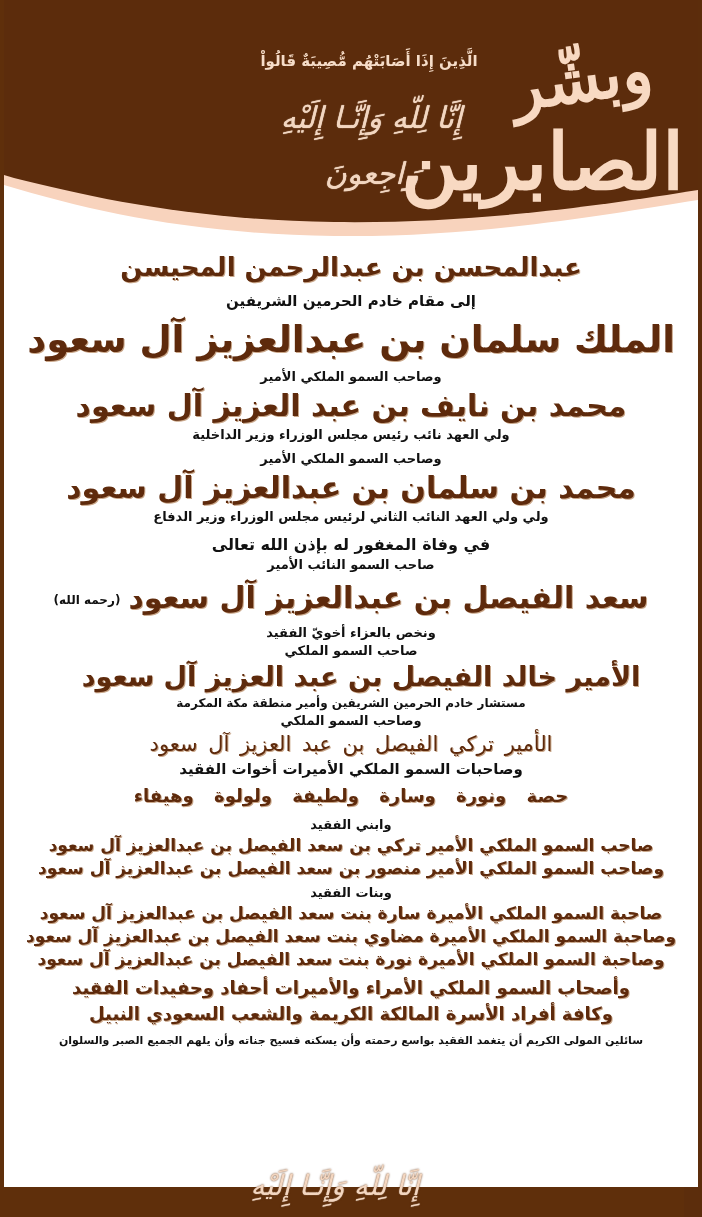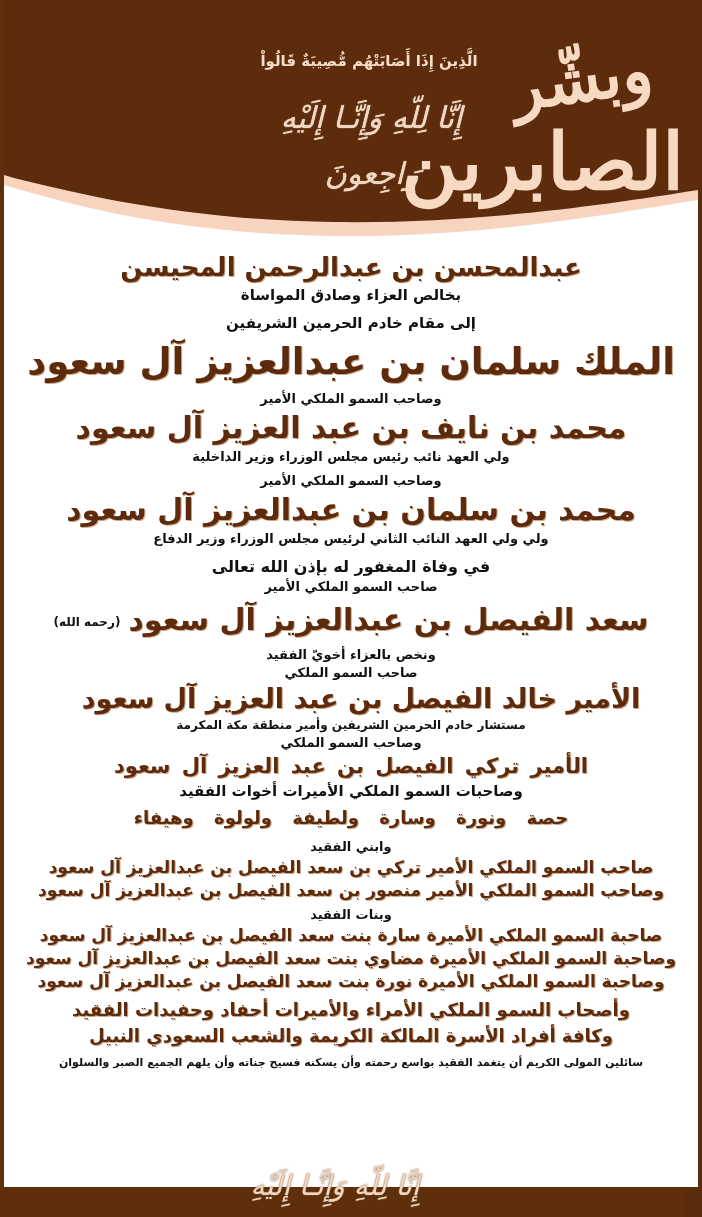--- a/index.html
+++ b/index.html
@@ -63,21 +63,21 @@
     .name-xl {
       color: #5e2a0c; font-weight: bold; font-size: 37px; line-height: 48px;
       font-family: "DejaVu Sans", sans-serif;
       text-shadow: 1px 1px 0 #c9a78a;
     }
     .name-lg {
       color: #5e2a0c; font-weight: bold; font-size: 30px; line-height: 40px;
       text-shadow: 1px 1px 0 #c9a78a;
     }
     .name-md {
-      color: #5e2a0c; font-weight: bold; font-size: 21px; line-height: 28px;
+      color: #5e2a0c; font-weight: normal; font-size: 21px; line-height: 28px;
       text-shadow: 1px 1px 0 #c9a78a;
     }
     .name-sm {
       color: #5e2a0c; font-weight: bold; font-size: 17px; line-height: 23px;
       text-shadow: 1px 1px 0 #c9a78a;
     }
     .name-daughters {
       color: #5e2a0c; font-weight: bold; font-size: 18px; line-height: 32px;
       word-spacing: 14px;
       text-shadow: 1px 1px 0 #c9a78a;
@@ -116,35 +116,34 @@
       <div class="verse-calligraphy">إِنَّا لِلّهِ وَإِنَّـا إِلَيْهِ رَاجِعونَ</div>
 
       <div class="corner-calligraphy">
         <div class="corner-text-1">وبشّر</div>
         <div class="corner-text-2">الصابرين</div>
       </div>
     </div>
 
     <div class="content">
       <span class="line name-lg" style="font-size:26px;line-height:34px;">عبدالمحسن بن عبدالرحمن المحيسن</span>
-      <span class="line md">بخالص العزاء وصادق المواساة</span>
       <span class="line md mt6">إلى مقام خادم الحرمين الشريفين</span>
 
       <span class="line name-xl mt4">الملك سلمان بن عبدالعزيز آل سعود</span>
 
       <span class="line sm mt4">وصاحب السمو الملكي الأمير</span>
       <span class="line name-lg">محمد بن نايف بن عبد العزيز آل سعود</span>
       <span class="line sm">ولي العهد نائب رئيس مجلس الوزراء وزير الداخلية</span>
 
       <span class="line sm mt6">وصاحب السمو الملكي الأمير</span>
       <span class="line name-lg">محمد بن سلمان بن عبدالعزيز آل سعود</span>
       <span class="line sm">ولي ولي العهد النائب الثاني لرئيس مجلس الوزراء وزير الدفاع</span>
 
       <span class="line md mt8" style="font-size:16px;">في وفاة المغفور له بإذن الله تعالى</span>
-      <span class="line sm">صاحب السمو الملكي الأمير</span>
+      <span class="line sm">صاحب السمو النائب الأمير</span>
       <span class="line name-lg mt4"><span>سعد الفيصل بن عبدالعزيز آل سعود</span><span class="paren-note">(رحمه الله)</span></span>
 
       <span class="line sm mt4">ونخص بالعزاء أخويّ الفقيد</span>
       <span class="line sm">صاحب السمو الملكي</span>
       <span class="line name-lg" style="font-size:27px;line-height:34px;padding-left:20px;">الأمير خالد الفيصل بن عبد العزيز آل سعود</span>
       <span class="line sm" style="font-size:12px;">مستشار خادم الحرمين الشريفين وأمير منطقة مكة المكرمة</span>
       <span class="line sm">وصاحب السمو الملكي</span>
       <span class="line name-md" style="word-spacing:4px;letter-spacing:0.5px;">الأمير تركي الفيصل بن عبد العزيز آل سعود</span>
       <span class="line md">وصاحبات السمو الملكي الأميرات أخوات الفقيد</span>
       <span class="line name-daughters">حصة   ونورة   وسارة   ولطيفة   ولولوة   وهيفاء</span>

